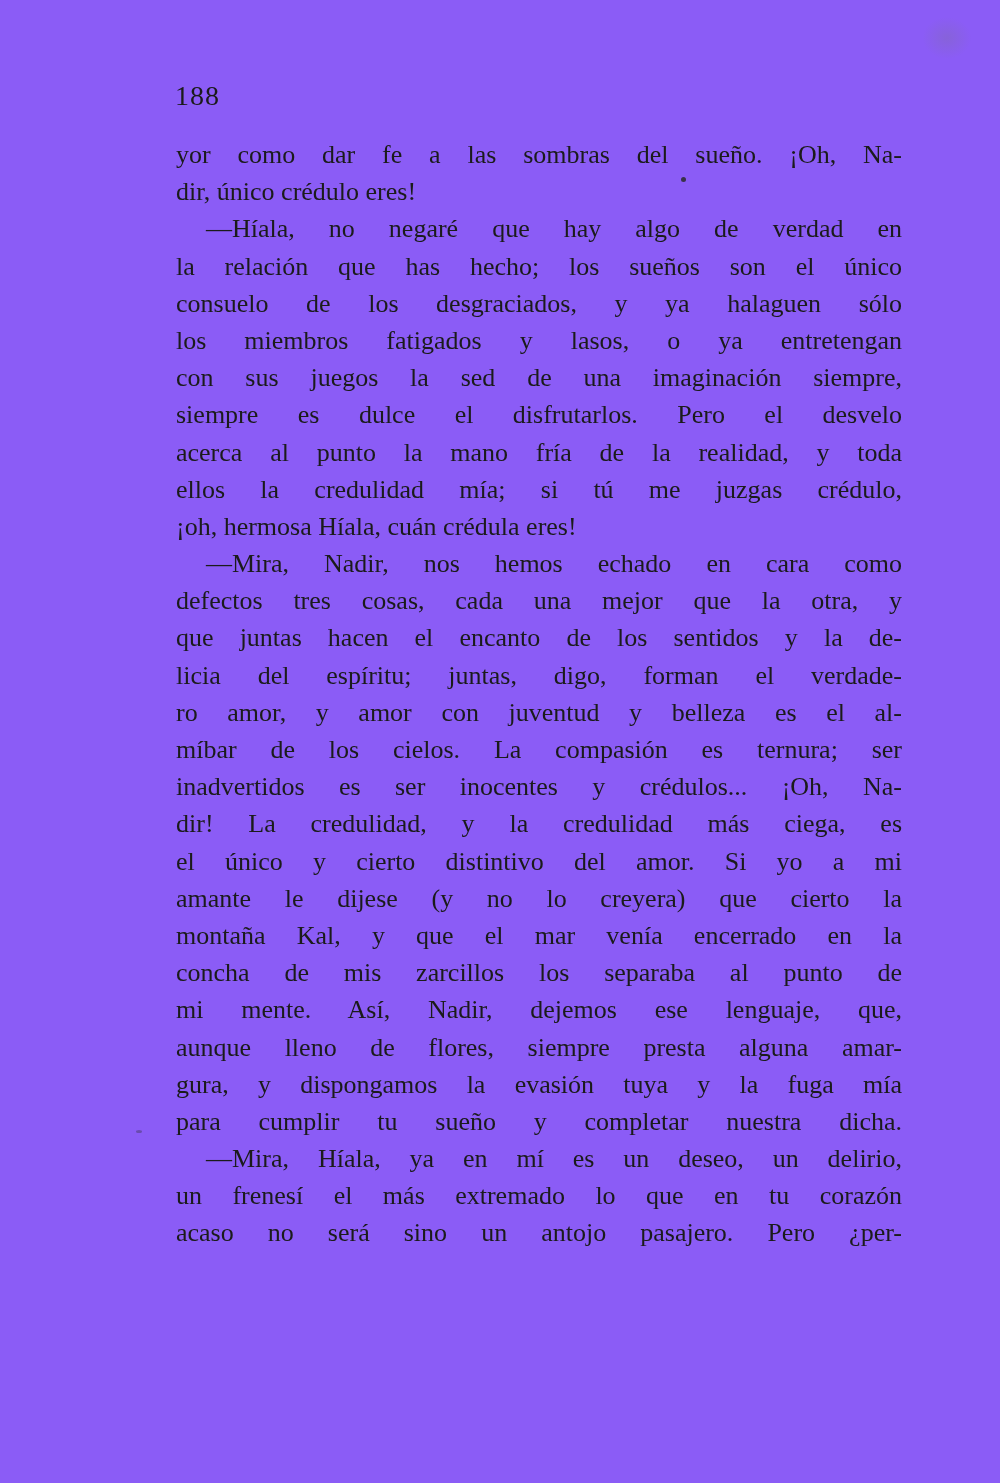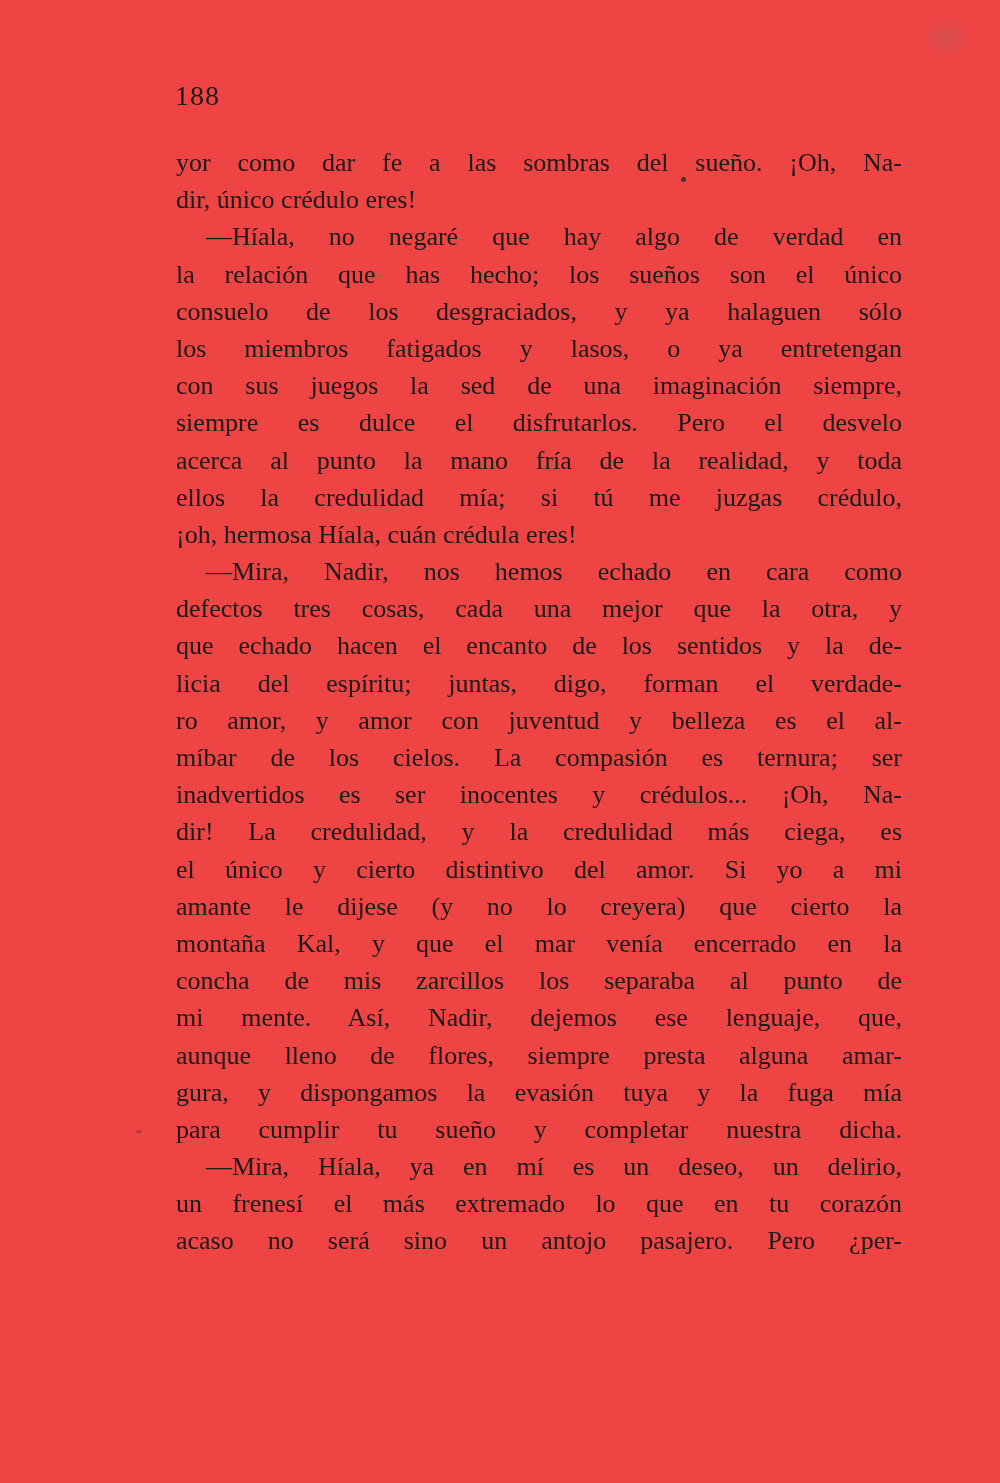--- a/index.html
+++ b/index.html
@@ -4,36 +4,36 @@
 <style>
   html, body {
     margin: 0;
     padding: 0;
     background: #ffffff;
   }
   .page {
     position: relative;
     width: 1000px;
     height: 1483px;
-    background: #ef4444;
+    background: #8b5cf6;
     font-family: "Liberation Serif", "DejaVu Serif", serif;
     color: #1b1b1b;
     overflow: hidden;
   }
   .page-number {
     position: absolute;
     left: 175px;
     top: 80px;
     font-size: 28px;
     letter-spacing: 1px;
   }
   .text-block {
     position: absolute;
     left: 176px;
-    top: 144px;
+    top: 136px;
     width: 726px;
   }
   .paragraph {
     margin: 0;
     padding: 0;
   }
   .line {
     font-size: 26px;
     line-height: 37.2px;
     height: 37.2px;
@@ -95,21 +95,21 @@
         <div class="line j">los miembros fatigados y lasos, o ya entretengan</div>
         <div class="line j">con sus juegos la sed de una imaginación siempre,</div>
         <div class="line j">siempre es dulce el disfrutarlos. Pero el desvelo</div>
         <div class="line j">acerca al punto la mano fría de la realidad, y toda</div>
         <div class="line j">ellos la credulidad mía; si tú me juzgas crédulo,</div>
         <div class="line">¡oh, hermosa Híala, cuán crédula eres!</div>
       </div>
       <div class="paragraph">
         <div class="line j indent">—Mira, Nadir, nos hemos echado en cara como</div>
         <div class="line j">defectos tres cosas, cada una mejor que la otra, y</div>
-        <div class="line j">que echado hacen el encanto de los sentidos y la de-</div>
+        <div class="line j">que juntas hacen el encanto de los sentidos y la de-</div>
         <div class="line j">licia del espíritu; juntas, digo, forman el verdade-</div>
         <div class="line j">ro amor, y amor con juventud y belleza es el al-</div>
         <div class="line j">míbar de los cielos. La compasión es ternura; ser</div>
         <div class="line j">inadvertidos es ser inocentes y crédulos... ¡Oh, Na-</div>
         <div class="line j">dir! La credulidad, y la credulidad más ciega, es</div>
         <div class="line j">el único y cierto distintivo del amor. Si yo a mi</div>
         <div class="line j">amante le dijese (y no lo creyera) que cierto la</div>
         <div class="line j">montaña Kal, y que el mar venía encerrado en la</div>
         <div class="line j">concha de mis zarcillos los separaba al punto de</div>
         <div class="line j">mi mente. Así, Nadir, dejemos ese lenguaje, que,</div>

